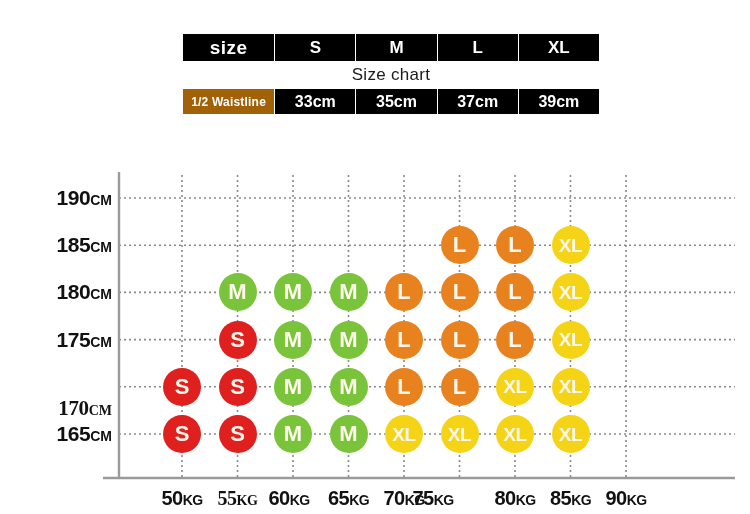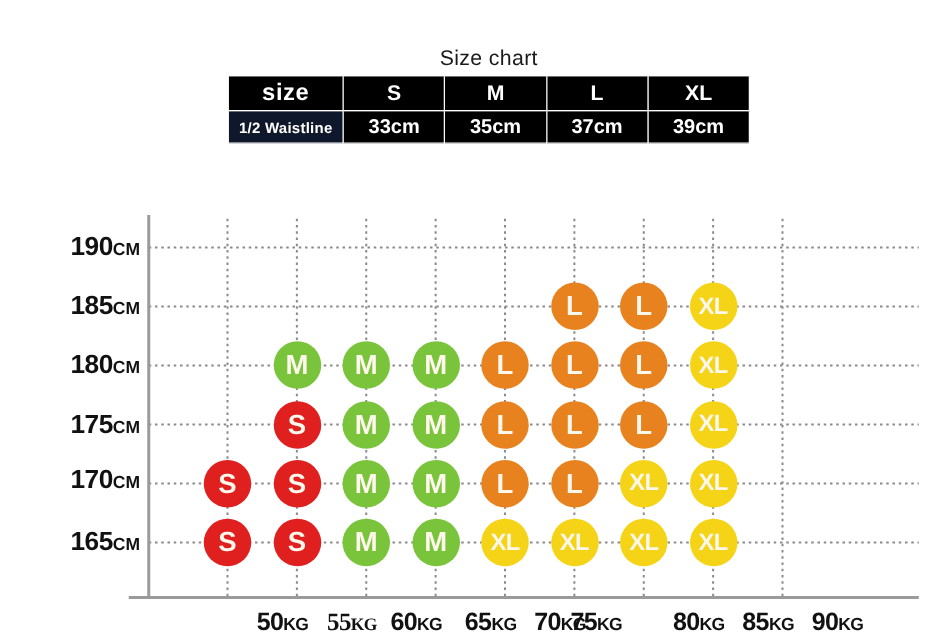--- a/index.html
+++ b/index.html
@@ -45,21 +45,21 @@
     height: 27px;
     font-size: 17px;
     font-weight: 700;
   }
   .tbl-hdr-cell.size-word {
     font-size: 19px;
     font-weight: 700;
     letter-spacing: .5px;
   }
   .tbl-row-label {
-    background: #0f172a;
+    background: #a16207;
     color: #ffffff;
     height: 25px;
     font-size: 12px;
     font-weight: 700;
     letter-spacing: .2px;
   }
   .tbl-val-cell {
     background: #000000;
     color: #ffffff;
     height: 25px;
@@ -99,21 +99,20 @@
   }
   .xlabel {
     position: absolute;
     text-align: center;
     font-size: 20px;
     font-weight: 700;
     color: #111111;
     letter-spacing: -0.5px;
     white-space: nowrap;
     transform: translateX(-50%);
-    margin-left: 44px;
   }
   .xlabel .unit {
     font-size: 14px;
     font-weight: 700;
   }
 
   
   .bubble {
     position: absolute;
     width: 38px;
@@ -137,28 +136,28 @@
 <table id="size-table">
   <colgroup>
     <col class="col-label">
       <col class="col-v">
       <col class="col-v">
       <col class="col-v">
       <col class="col-v">
   </colgroup>
   <tbody>
     <tr>
-      <td class="tbl-title" colspan="5">Size chart</td>
-    </tr>
-    <tr>
       <td class="tbl-hdr-cell size-word">size</td>
       <td class="tbl-hdr-cell">S</td>
       <td class="tbl-hdr-cell">M</td>
       <td class="tbl-hdr-cell">L</td>
       <td class="tbl-hdr-cell">XL</td>
+    </tr>
+    <tr>
+      <td class="tbl-title" colspan="5">Size chart</td>
     </tr>
     <tr>
       <td class="tbl-row-label">1/2 Waistline</td>
       <td class="tbl-val-cell">33cm</td>
       <td class="tbl-val-cell">35cm</td>
       <td class="tbl-val-cell">37cm</td>
       <td class="tbl-val-cell">39cm</td>
     </tr>
   </tbody>
 </table>
@@ -181,21 +180,21 @@
       <line x1="570.5" y1="175" x2="570.5" y2="478" stroke="#8a8a8a" stroke-width="1.6" stroke-dasharray="2 3" stroke-linecap="butt"></line>
       <line x1="626" y1="175" x2="626" y2="478" stroke="#8a8a8a" stroke-width="1.6" stroke-dasharray="2 3" stroke-linecap="butt"></line>
       <line x1="119" y1="172" x2="119" y2="478" stroke="#9a9a9a" stroke-width="2.4"></line>
       <line x1="103" y1="478" x2="735" y2="478" stroke="#9a9a9a" stroke-width="2.4"></line>
     </svg>
   <div id="ylabels">
       <div class="ylabel" style="top: 198px; left: 44px; width: 68px;">190<span class="unit">CM</span></div>
       <div class="ylabel" style="top: 245.2px; left: 44px; width: 68px;">185<span class="unit">CM</span></div>
       <div class="ylabel" style="top: 292.4px; left: 44px; width: 68px;">180<span class="unit">CM</span></div>
       <div class="ylabel" style="top: 339.6px; left: 44px; width: 68px;">175<span class="unit">CM</span></div>
-      <div class="ylabel" style="top: 384px; left: 44px; width: 68px;">170<span class="unit">CM</span></div>
+      <div class="ylabel" style="top: 408px; left: 44px; width: 68px; font-family: Liberation Serif, serif;">170<span class="unit">CM</span></div>
       <div class="ylabel" style="top: 434px; left: 44px; width: 68px;">165<span class="unit">CM</span></div>
     </div>
   <div id="xlabels">
       <div class="xlabel" style="left: 182px; top: 487px;">50<span class="unit">KG</span></div>
       <div class="xlabel" style="left: 237.5px; top: 487px; font-family: Liberation Serif, serif;">55<span class="unit">KG</span></div>
       <div class="xlabel" style="left: 289px; top: 487px;">60<span class="unit">KG</span></div>
       <div class="xlabel" style="left: 348.5px; top: 487px;">65<span class="unit">KG</span></div>
       <div class="xlabel" style="left: 404px; top: 487px; text-align: right;">70<span class="unit">KG</span></div>
       <div class="xlabel" style="left: 433px; top: 487px;">75<span class="unit">KG</span></div>
       <div class="xlabel" style="left: 515px; top: 487px;">80<span class="unit">KG</span></div>

